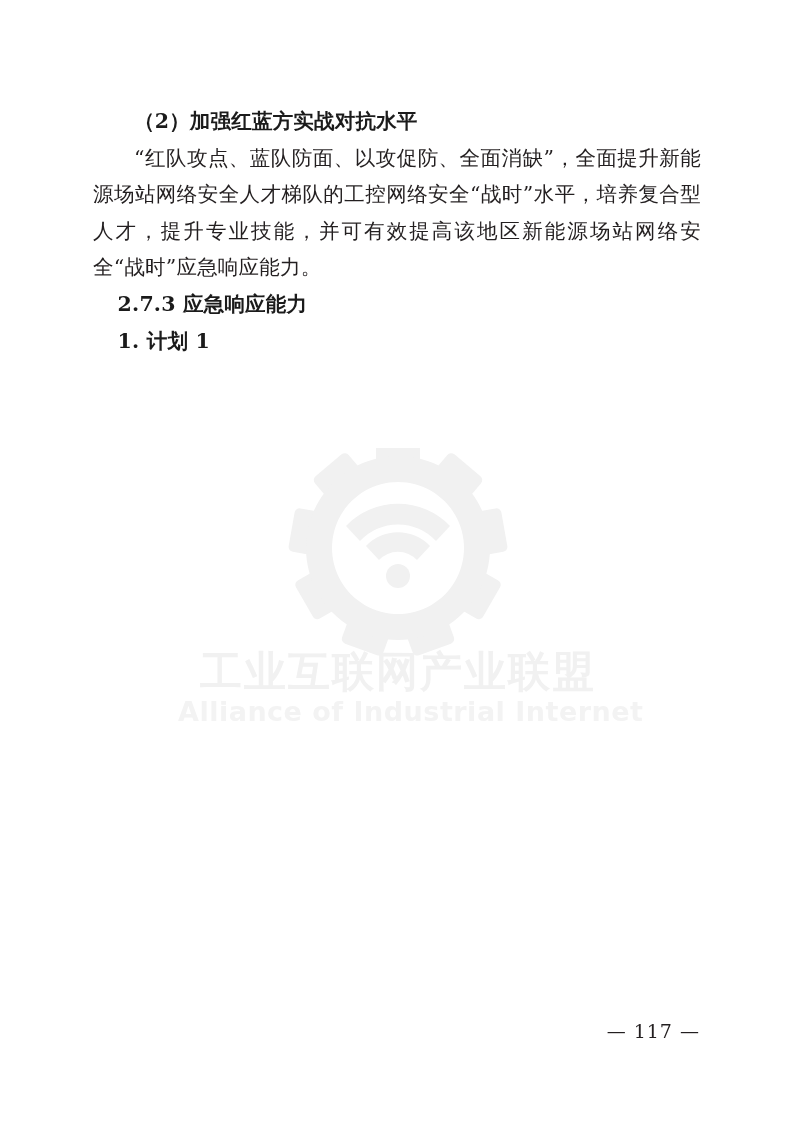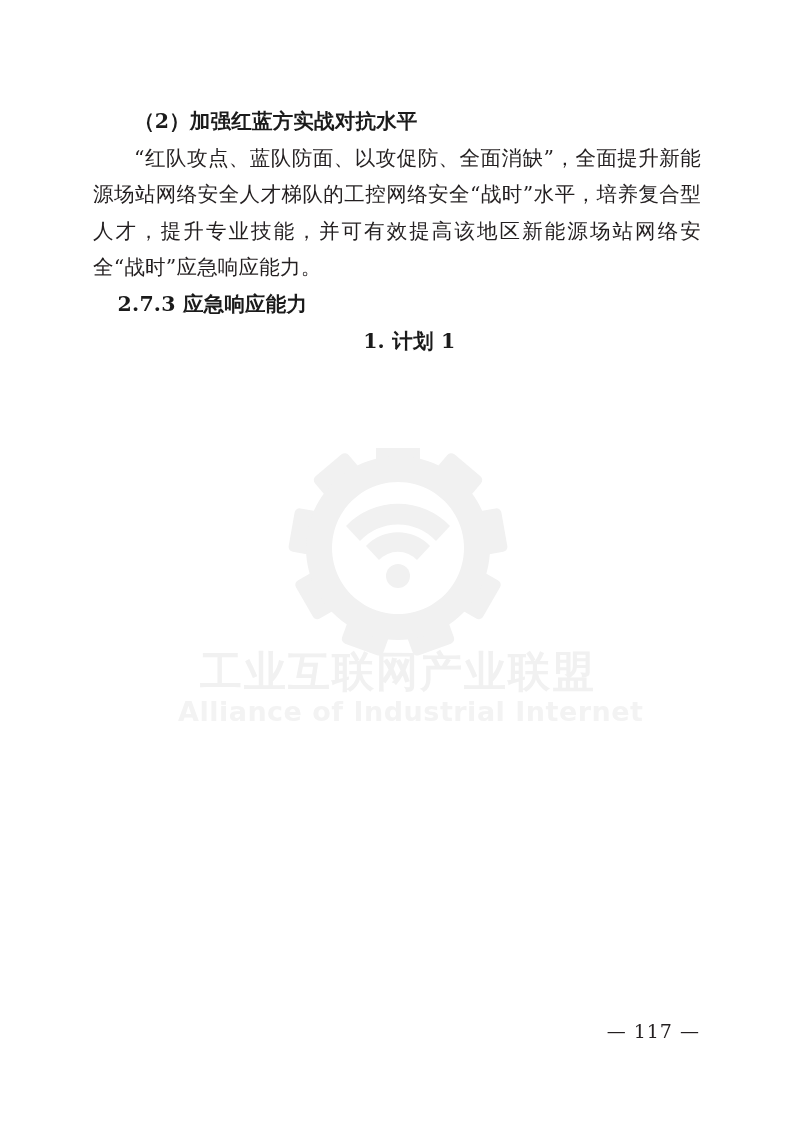--- a/index.html
+++ b/index.html
@@ -112,21 +112,20 @@
   }
 
   h4.list-head {
     margin: 0;
     font-size: 20.5px;
     line-height: 36.6px;
     font-weight: bold;
     text-indent: 1.2em;
     color: #1b1b1b;
     letter-spacing: 0.2px;
-    text-align: center;
   }
 
   
   #footer {
     position: absolute;
     left: 0;
     top: 1020px;
     width: 793px;
     z-index: 3;
   }

